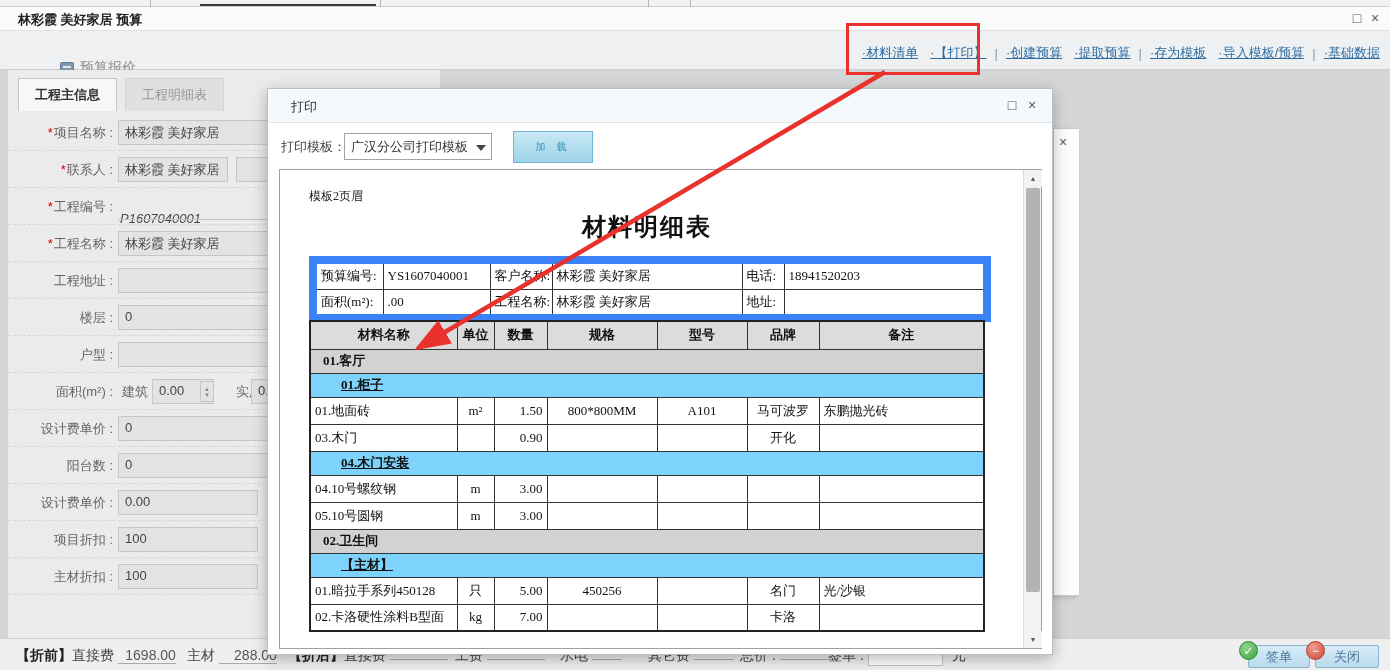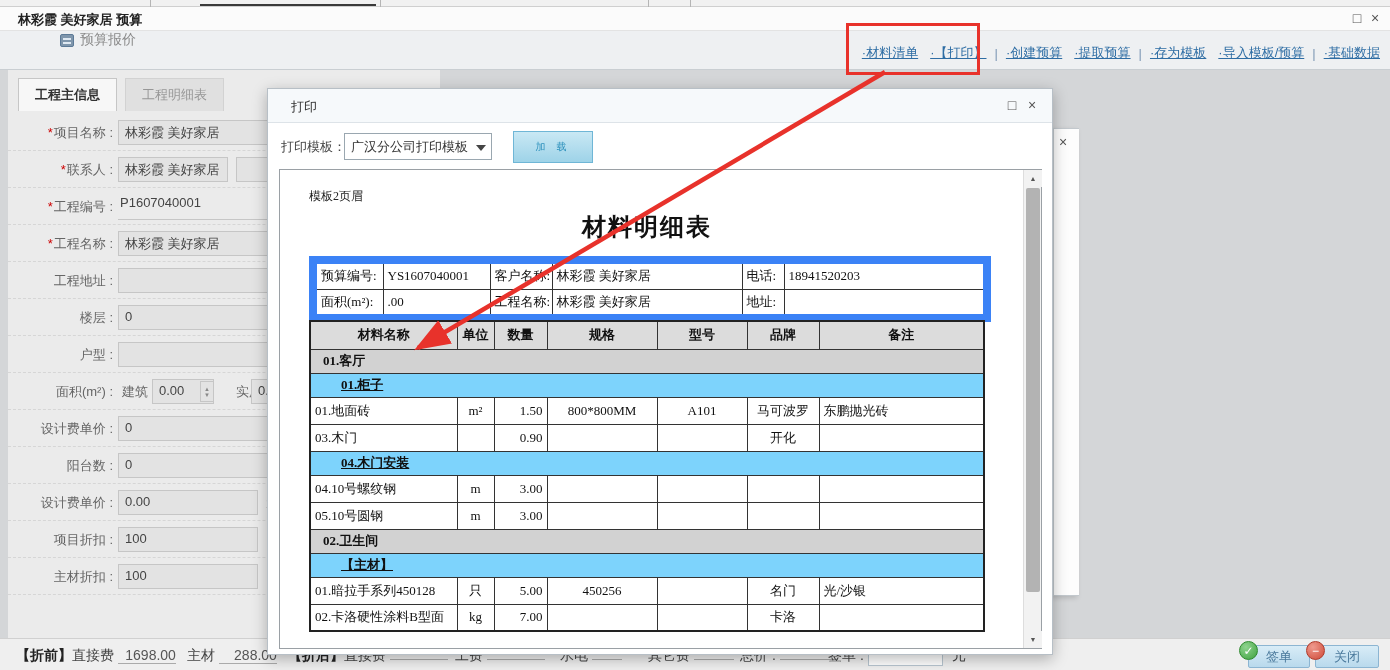--- a/index.html
+++ b/index.html
@@ -10,41 +10,41 @@
   .top-strip { position:absolute; left:0; top:0; width:1390px; height:7px; background:#f1f1f1; border-bottom:1px solid #cfcfcf; }
   .top-strip .tick { position:absolute; top:0; width:1px; height:7px; background:#b5b5b5; }
   .top-strip .dark-seg { position:absolute; top:4px; left:200px; width:176px; height:2px; background:#3a3a3a; }
   .title-bar { position:absolute; left:0; top:7px; width:1390px; height:24px; background:#fbfbfb; border-bottom:1px solid #e3e3e3; }
   .title-bar .wtitle { position:absolute; left:18px; top:4px; font-weight:bold; color:#222; font-size:13px; }
   .win-ctrls { position:absolute; right:6px; top:3px; color:#555; }
   .win-ctrls span { display:inline-block; width:18px; text-align:center; font-size:14px; cursor:pointer; }
 
   
   .toolbar { position:absolute; left:0; top:31px; width:1390px; height:39px; background:#eef0f2; border-bottom:1px solid #c9ced2; }
-  .tb-left { position:absolute; left:12px; top:0; display:flex; align-items:center; gap:6px; color:#8a8a8a; font-size:14px;padding-left:48px; }
+  .tb-left { position:absolute; left:12px; top:28px; display:flex; align-items:center; gap:6px; color:#8a8a8a; font-size:14px;padding-left:48px; }
   .doc-icon { display:inline-block; width:14px; height:13px; background:#7f96ac; border:1px solid #5c7a97; border-radius:2px; position:relative; }
   .doc-icon::after { content:""; position:absolute; left:2px; top:3px; width:8px; height:2px; background:#dfe9f2; box-shadow:0 4px 0 #dfe9f2; }
   .accent-line { position:absolute; left:18px; top:66px; width:409px; height:3px; background:#56809f; }
   .links { position:absolute; right:4px; top:13px; display:flex; align-items:center; white-space:nowrap; }
   .links a { color:#2e6da4; text-decoration:underline; font-size:13px; margin:0 6px; cursor:pointer; }
   .links .sep { color:#7d99b5; margin:0 2px; }
 
   
   .form-panel { position:absolute; left:8px; top:70px; width:432px; height:568px; background:#ebebeb; }
   .tabs { position:absolute; left:10px; top:8px; display:flex; }
   .tab { padding:7px 16px; font-size:13px; cursor:pointer; }
   .tab.active { background:#f7f7f7; border:1px solid #c6c6c6; border-bottom:none; font-weight:bold; color:#333; }
   .tab.inactive { background:#e0e0e0; border:1px solid #d2d2d2; border-bottom:none; color:#979797; margin-left:8px; }
   .form-rows { position:absolute; left:0; top:44px; width:432px; }
   .frow { position:relative; height:37px; border-bottom:1px dashed #d6d6d6; }
   .flabel { position:absolute; right:327px; width:110px; top:10px; text-align:right; color:#666; font-size:13px; white-space:nowrap; }
   .req { color:#c00; margin-right:1px; }
   .finput { position:absolute; left:110px; top:6px; height:25px; background:#e3e3e3; border:1px solid #c6c6c6; padding:3px 6px; color:#444; font-size:13px; }
   .finput.wide { width:250px; }
-  .fplain { position:absolute; left:112px; top:7px; color:#444; }
+  .fplain { position:absolute; left:112px; top:23px; color:#444;font-style:italic; }
   .funderline { position:absolute; left:110px; top:31px; width:250px; border-bottom:1px solid #c6c6c6; }
   .spin { position:absolute; right:2px; top:2px; bottom:2px; width:14px; border-left:1px solid #c6c6c6; display:flex; flex-direction:column; align-items:center; justify-content:center; font-size:6px; color:#888; cursor:pointer; }
   .suffix { position:absolute; color:#666; top:10px; }
 
   
   .bottom-bar { position:absolute; left:0; top:638px; width:1390px; height:32px; background:#efefef; border-top:1px solid #d0d0d0; z-index:10; }
   .bb { position:absolute; top:8px; font-size:14px; color:#444; white-space:nowrap; }
   .bb b { color:#222; }
   .bbval { display:inline-block; border-bottom:1px solid #aaa; min-width:58px; text-align:right; color:#555; }
   .sign-input { position:absolute; left:868px; top:9px; width:75px; height:18px; background:#fff; border:1px solid #b8c6d0; }

